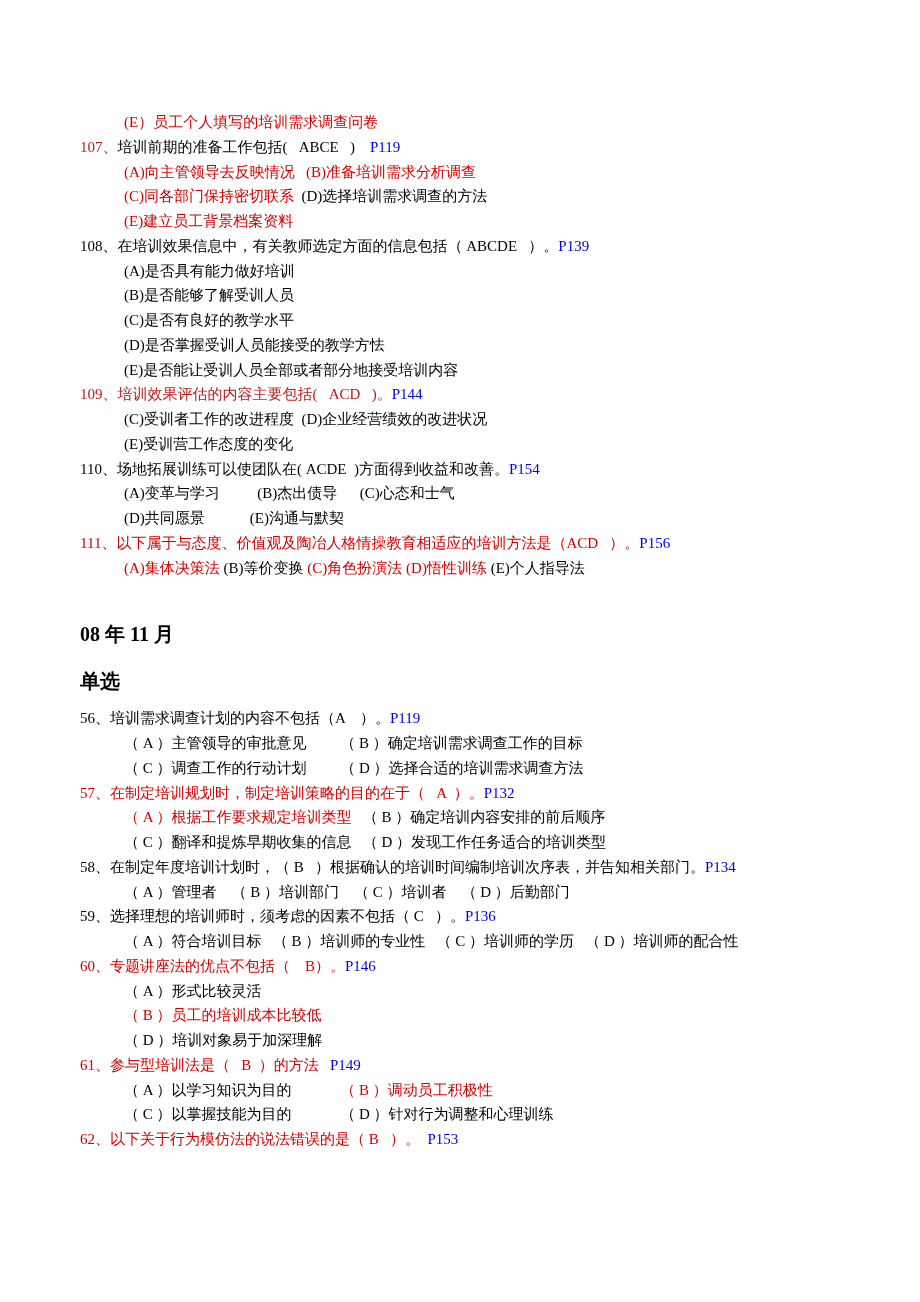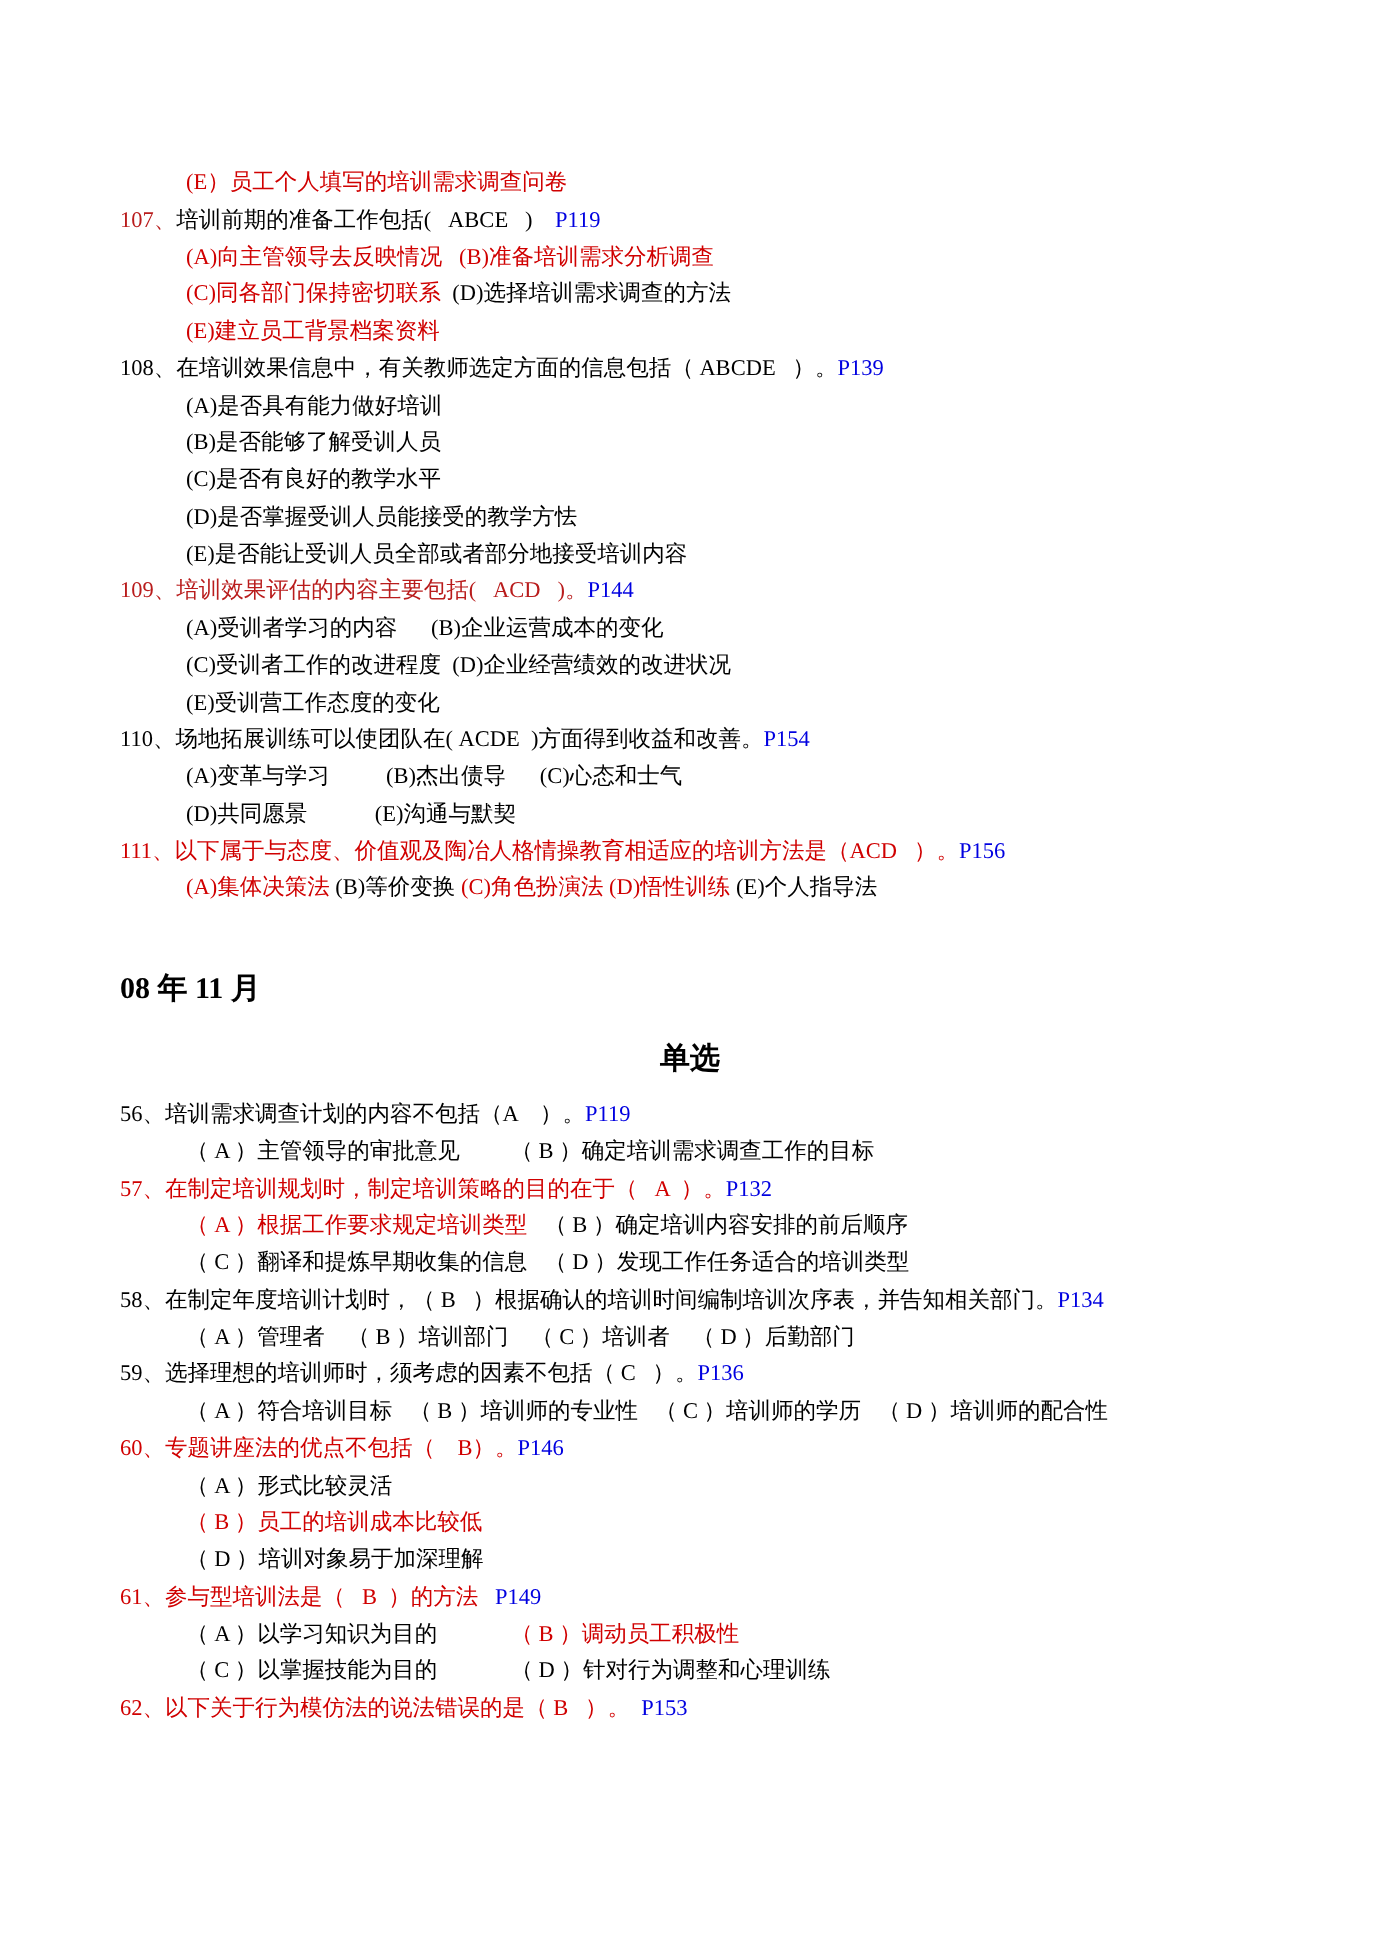--- a/index.html
+++ b/index.html
@@ -20,53 +20,52 @@
   .blue-q { color: #b91c1c; }
   h2 {
     font-size: 20px;
     font-weight: bold;
     margin: 38px 0 6px 0;
   }
   h3 {
     font-size: 20px;
     font-weight: bold;
     margin: 14px 0 8px 0;
-    text-align: center;
   }
 </style>
 </head>
 <body>
 
 <div id="block1">
     <div class="line indent1"><span class="red">(E）员工个人填写的培训需求调查问卷</span></div>
     <div class="line indent0"><span class="blue-q">107、</span><span>培训前期的准备工作包括(   ABCE   )    </span><span class="blue">P119</span></div>
     <div class="line indent1"><span class="red">(A)向主管领导去反映情况   (B)准备培训需求分析调查</span></div>
     <div class="line indent1"><span class="red">(C)同各部门保持密切联系</span><span>  (D)选择培训需求调查的方法</span></div>
     <div class="line indent1"><span class="red">(E)建立员工背景档案资料</span></div>
     <div class="line indent0"><span>108、在培训效果信息中，有关教师选定方面的信息包括（ ABCDE   ）。</span><span class="blue">P139</span></div>
     <div class="line indent1"><span>(A)是否具有能力做好培训</span></div>
     <div class="line indent1"><span>(B)是否能够了解受训人员</span></div>
     <div class="line indent1"><span>(C)是否有良好的教学水平</span></div>
     <div class="line indent1"><span>(D)是否掌握受训人员能接受的教学方怯</span></div>
     <div class="line indent1"><span>(E)是否能让受训人员全部或者部分地接受培训内容</span></div>
     <div class="line indent0"><span class="blue-q">109、培训效果评估的内容主要包括(   ACD   )。</span><span class="blue">P144</span></div>
-    <div class="line indent1"><span>(A)受训者学习的内容      (B)企业运营成本的变化</span></div>
     <div class="line indent1"><span>(C)受训者工作的改进程度  (D)企业经营绩效的改进状况</span></div>
     <div class="line indent1"><span>(E)受训营工作态度的变化</span></div>
     <div class="line indent0"><span>110、场地拓展训练可以使团队在( ACDE  )方面得到收益和改善。</span><span class="blue">P154</span></div>
     <div class="line indent1"><span>(A)变革与学习          (B)杰出债导      (C)心态和士气</span></div>
     <div class="line indent1"><span>(D)共同愿景            (E)沟通与默契</span></div>
     <div class="line indent0"><span class="red">111、以下属于与态度、价值观及陶冶人格情操教育相适应的培训方法是（ACD   ）。</span><span class="blue">P156</span></div>
     <div class="line indent1"><span class="red">(A)集体决策法 </span><span>(B)等价变换 </span><span class="red">(C)角色扮演法 (D)悟性训练 </span><span>(E)个人指导法</span></div>
   </div>
 <h2>08 年 11 月</h2>
 <h3>单选</h3>
 <div id="block2">
     <div class="line indent0"><span>56、培训需求调查计划的内容不包括（A    ）。</span><span class="blue">P119</span></div>
     <div class="line indent1"><span>（ A ）主管领导的审批意见         （ B ）确定培训需求调查工作的目标</span></div>
+    <div class="line indent1"><span>（ C ）调查工作的行动计划         （ D ）选择合适的培训需求调查方法</span></div>
     <div class="line indent0"><span class="red">57、在制定培训规划时，制定培训策略的目的在于（   A  ）。</span><span class="blue">P132</span></div>
     <div class="line indent1"><span class="red">（ A ）根据工作要求规定培训类型</span><span>   （ B ）确定培训内容安排的前后顺序</span></div>
     <div class="line indent1"><span>（ C ）翻译和提炼早期收集的信息   （ D ）发现工作任务适合的培训类型</span></div>
     <div class="line indent0"><span>58、在制定年度培训计划时，（ B   ）根据确认的培训时间编制培训次序表，并告知相关部门。</span><span class="blue">P134</span></div>
     <div class="line indent1"><span>（ A ）管理者    （ B ）培训部门    （ C ）培训者    （ D ）后勤部门</span></div>
     <div class="line indent0"><span>59、选择理想的培训师时，须考虑的因素不包括（ C   ）。</span><span class="blue">P136</span></div>
     <div class="line indent1"><span>（ A ）符合培训目标   （ B ）培训师的专业性   （ C ）培训师的学历   （ D ）培训师的配合性</span></div>
     <div class="line indent0"><span class="red">60、专题讲座法的优点不包括（    B）。</span><span class="blue">P146</span></div>
     <div class="line indent1"><span>（ A ）形式比较灵活</span></div>
     <div class="line indent1"><span class="red">（ B ）员工的培训成本比较低</span></div>

